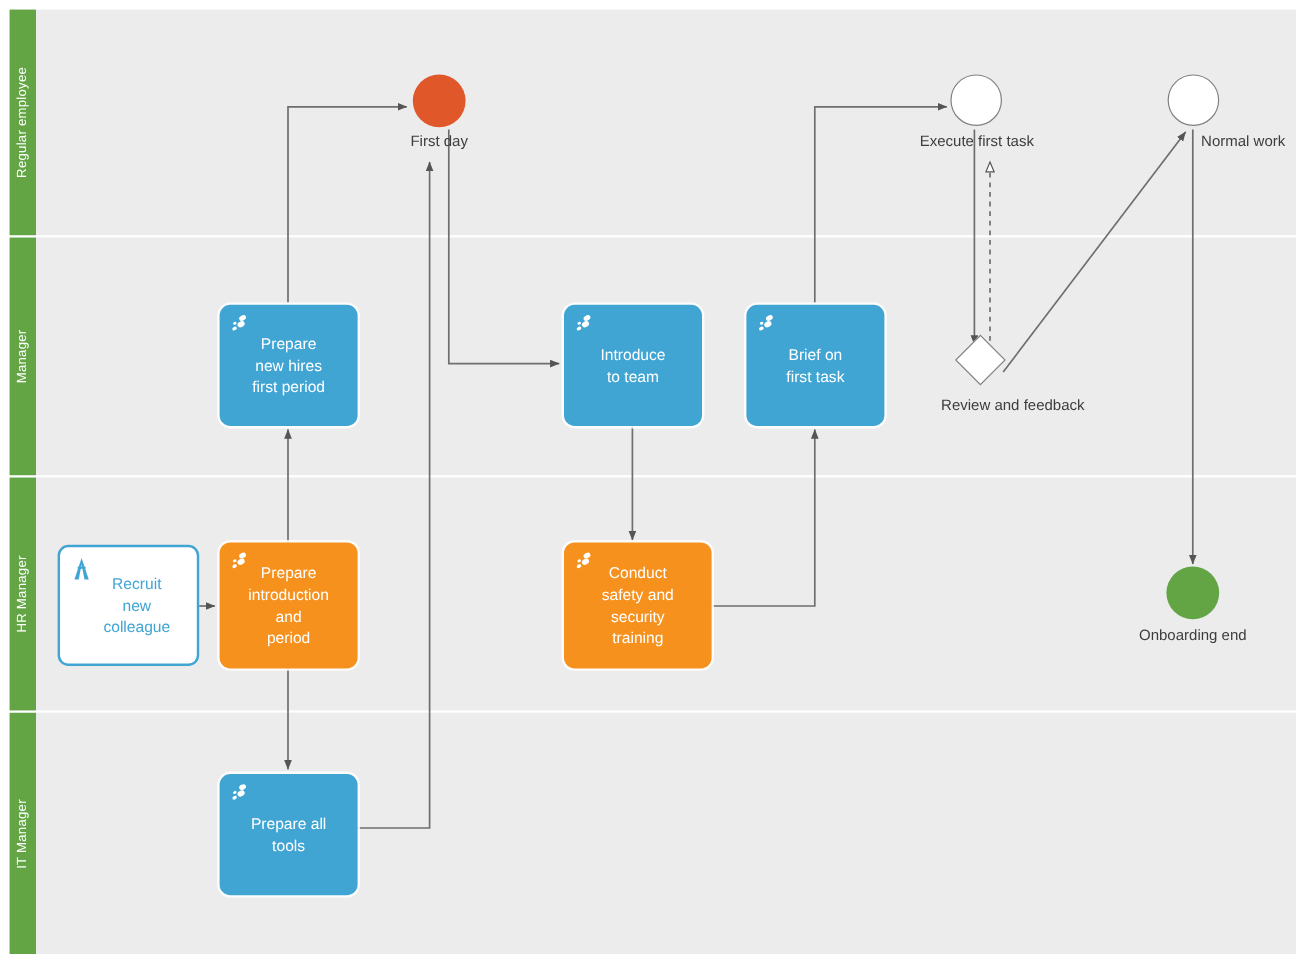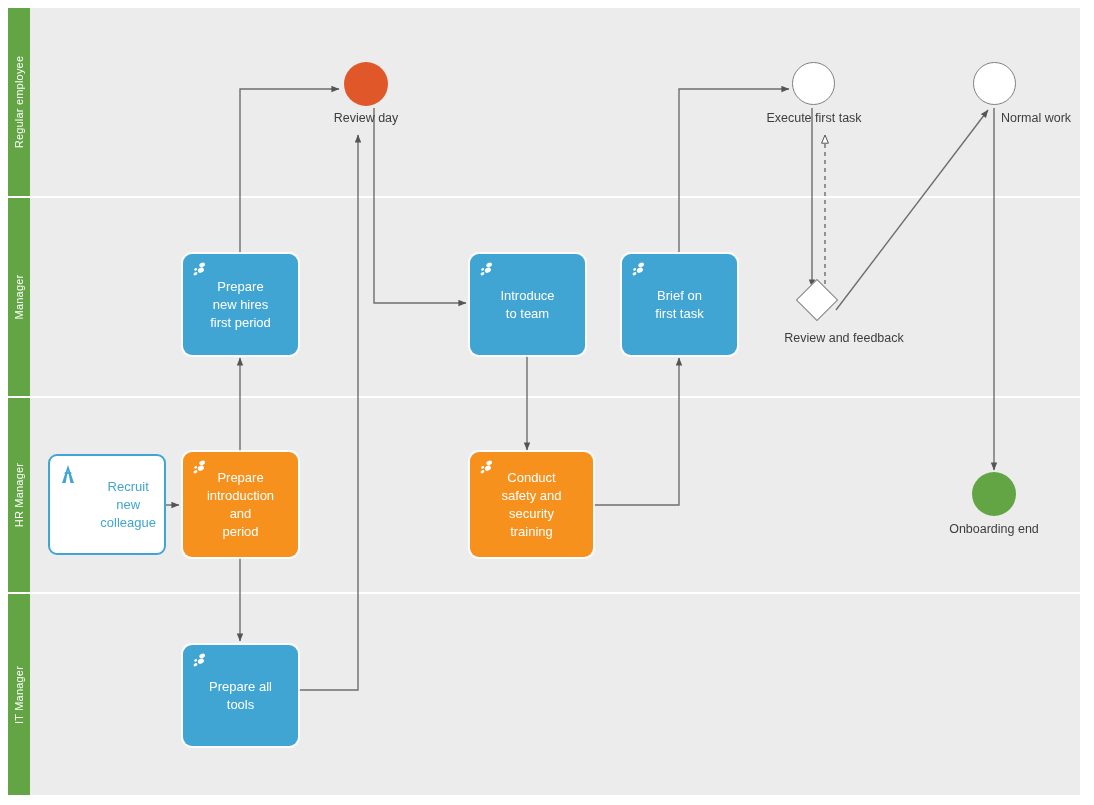--- a/index.html
+++ b/index.html
@@ -217,21 +217,21 @@
       <path d="M812,108 L812,287" marker-end="url(#arw)"></path>
 
       <path d="M825,300 L825,135" stroke-dasharray="4 4" marker-end="url(#arw-open)"></path>
 
       <path d="M836,310 L988,110" marker-end="url(#arw)"></path>
 
       <path d="M994,108 L994,470" marker-end="url(#arw)"></path>
     </g>
   </svg>
 
-  <div class="start-task" style="left:48px; top:454px; width:118px; height:101px;justify-content:flex-end;">
+  <div class="start-task" style="left:48px; top:454px; width:118px; height:101px;">
     <svg class="start-icon" viewBox="0 0 20 20">
       <path d="M10 1 L4 19 L7.6 19 L10 6.5 L12.4 19 L16 19 Z" fill="#41a5d4"></path>
       <rect x="6.7" y="8.2" width="6.6" height="1.8" fill="#41a5d4"></rect>
     </svg>
     <span class="tlabel">
       <span>Recruit</span><br>
       <span>new</span><br>
       <span>colleague</span>
     </span>
   </div>
@@ -313,21 +313,21 @@
       <ellipse cx="5.2" cy="9.3" rx="1.7" ry="1.3" fill="#ffffff" transform="rotate(-28 5.2 9.3)"></ellipse>
       <ellipse cx="5.0" cy="14.2" rx="2.2" ry="1.6" fill="#ffffff" transform="rotate(-28 5 14.2)"></ellipse>
     </svg>
     <span class="tlabel">
       <span>Brief on</span><br>
       <span>first task</span>
     </span>
   </div>
 
   <div class="event fill-orange" style="left:344px; top:62px; width:44px; height:44px;"></div>
-  <div class="caption" style="left:304px; top:111px; width:124px;">Review day</div>
+  <div class="caption" style="left:304px; top:111px; width:124px;">First day</div>
 
   <div class="event hollow" style="left:792px; top:62px; width:43px; height:43px;"></div>
   <div class="caption" style="left:753px; top:111px; width:122px;">Execute first task</div>
 
   <div class="event hollow" style="left:973px; top:62px; width:43px; height:43px;"></div>
   <div class="caption" style="left:975px; top:111px; width:122px;">Normal work</div>
 
   <div class="gateway" style="left:802px; top:285px; width:30px; height:30px;"></div>
   <div class="caption" style="left:776px; top:331px; width:136px;">Review and feedback</div>
 

